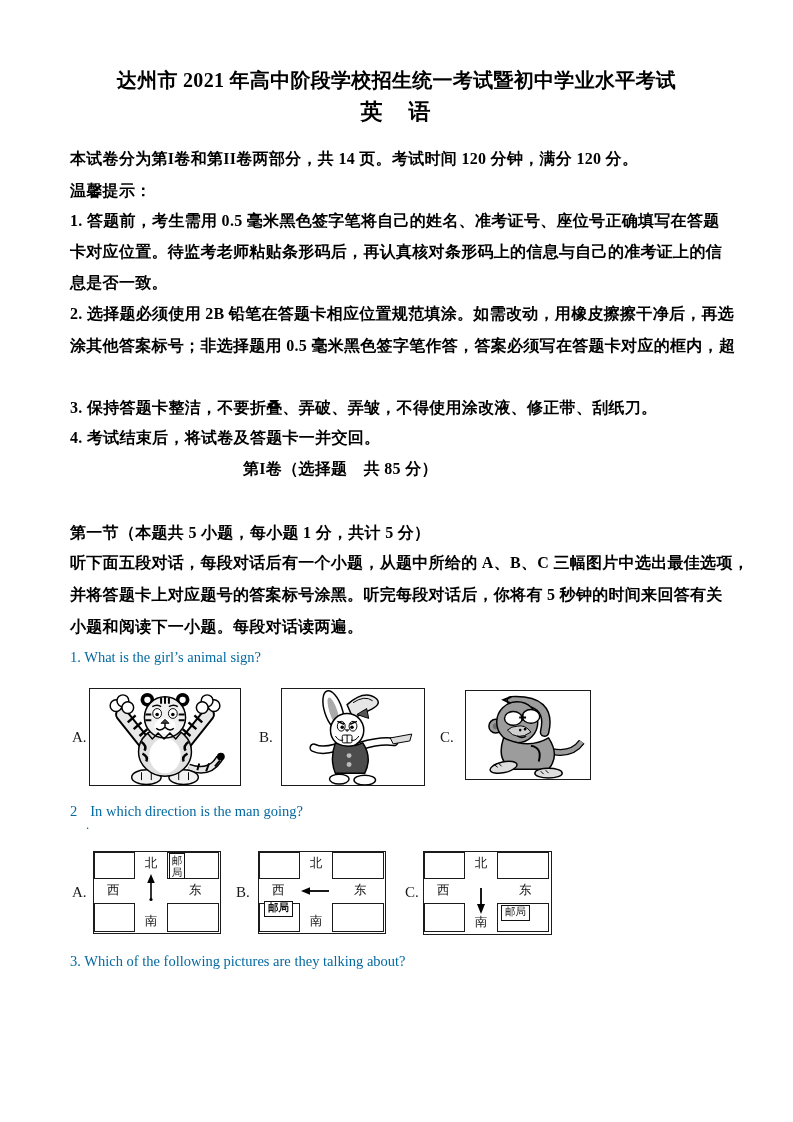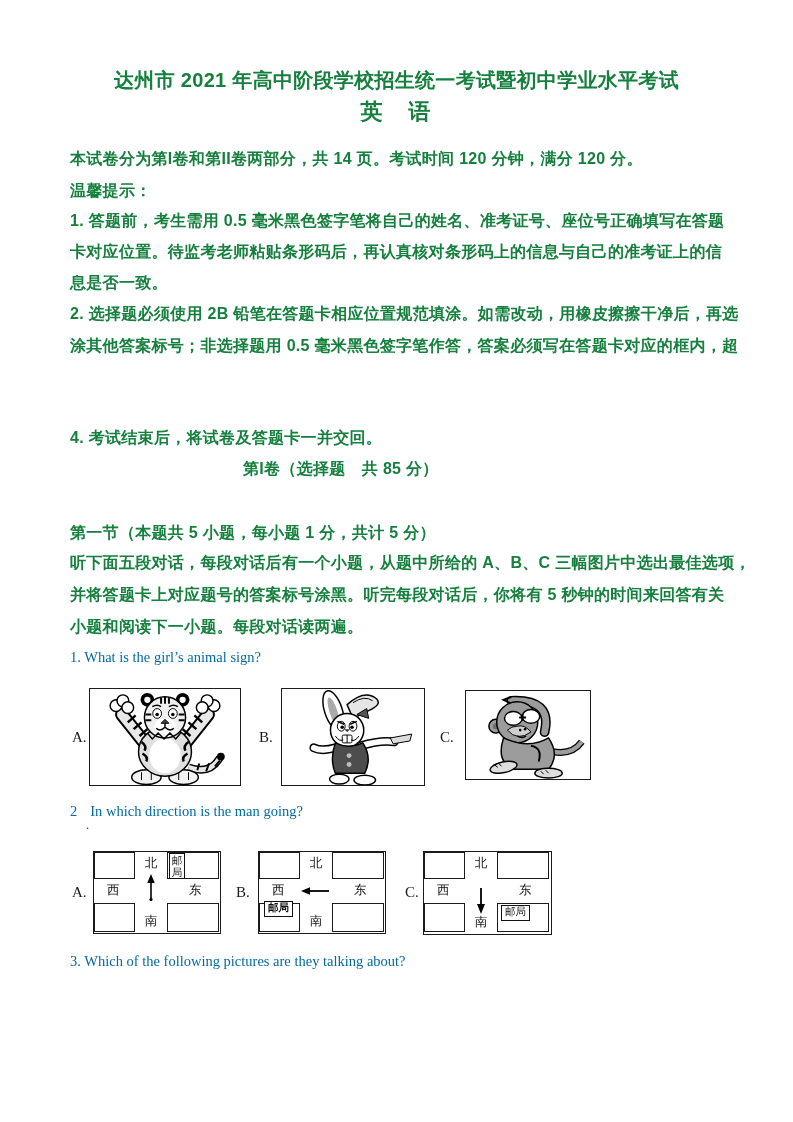--- a/index.html
+++ b/index.html
@@ -1,20 +1,20 @@
 <!DOCTYPE html>
 <html><head>
 <meta charset="utf-8">
 <style>
   html,body{margin:0;padding:0;background:#ffffff;}
   .page{position:relative;width:793px;height:1122px;background:#fff;overflow:hidden;
         font-family:"Liberation Sans",sans-serif;color:#141414;}
   .abs{position:absolute;}
-  .cn{font-family:Liberation Sans, sans-serif;font-weight:bold;font-size:16px;
-      line-height:20px;color:#15803d;white-space:nowrap;letter-spacing:0.3px;}
+  .cn{font-family:Liberation Serif, serif;font-weight:bold;font-size:16px;
+      line-height:20px;color:#000000;white-space:nowrap;letter-spacing:0.3px;}
   .en{font-family:"Liberation Serif",serif;font-size:14.5px;line-height:18px;color:#0369a1;white-space:nowrap;}
   .center{left:0;width:100%;text-align:center;}
   .title{font-size:20px;}
   .subject{font-size:22px;letter-spacing:2px;}
 
   
   .optlabel{position:absolute;font-family:"Liberation Serif",serif;font-size:15px;color:#1a1a1a;}
 
   
   .picbox{position:absolute;border:1.5px solid #1b1b1b;background:#fff;box-sizing:border-box;}
@@ -51,20 +51,21 @@
   <div class="abs cn" style="left:70px;top:149px;">本试卷分为第I卷和第II卷两部分，共 14 页。考试时间 120 分钟，满分 120 分。</div>
   <div class="abs cn" style="left:70px;top:181px;">温馨提示：</div>
 
   <div class="abs cn" style="left:70px;top:211px;">1. 答题前，考生需用 0.5 毫米黑色签字笔将自己的姓名、准考证号、座位号正确填写在答题</div>
   <div class="abs cn" style="left:70px;top:242px;">卡对应位置。待监考老师粘贴条形码后，再认真核对条形码上的信息与自己的准考证上的信</div>
   <div class="abs cn" style="left:70px;top:273px;">息是否一致。</div>
 
   <div class="abs cn" style="left:70px;top:304px;">2. 选择题必须使用 2B 铅笔在答题卡相应位置规范填涂。如需改动，用橡皮擦擦干净后，再选</div>
   <div class="abs cn" style="left:70px;top:336px;">涂其他答案标号；非选择题用 0.5 毫米黑色签字笔作答，答案必须写在答题卡对应的框内，超</div>
 
+  <div class="abs cn" style="left:70px;top:398px;">3. 保持答题卡整洁，不要折叠、弄破、弄皱，不得使用涂改液、修正带、刮纸刀。</div>
   <div class="abs cn" style="left:70px;top:428px;">4. 考试结束后，将试卷及答题卡一并交回。</div>
 
   <div class="abs cn" style="left:243px;top:459px;">第I卷（选择题　共 85 分）</div>
   <div class="abs cn" style="left:70px;top:523px;">第一节（本题共 5 小题，每小题 1 分，共计 5 分）</div>
 
   <div class="abs cn" style="left:70px;top:553px;">听下面五段对话，每段对话后有一个小题，从题中所给的 A、B、C 三幅图片中选出最佳选项，</div>
   <div class="abs cn" style="left:70px;top:585px;">并将答题卡上对应题号的答案标号涂黑。听完每段对话后，你将有 5 秒钟的时间来回答有关</div>
   <div class="abs cn" style="left:70px;top:617px;">小题和阅读下一小题。每段对话读两遍。</div>
 
   <div class="abs en" style="left:70px;top:648px;">1. What is the girl’s animal sign?</div>

